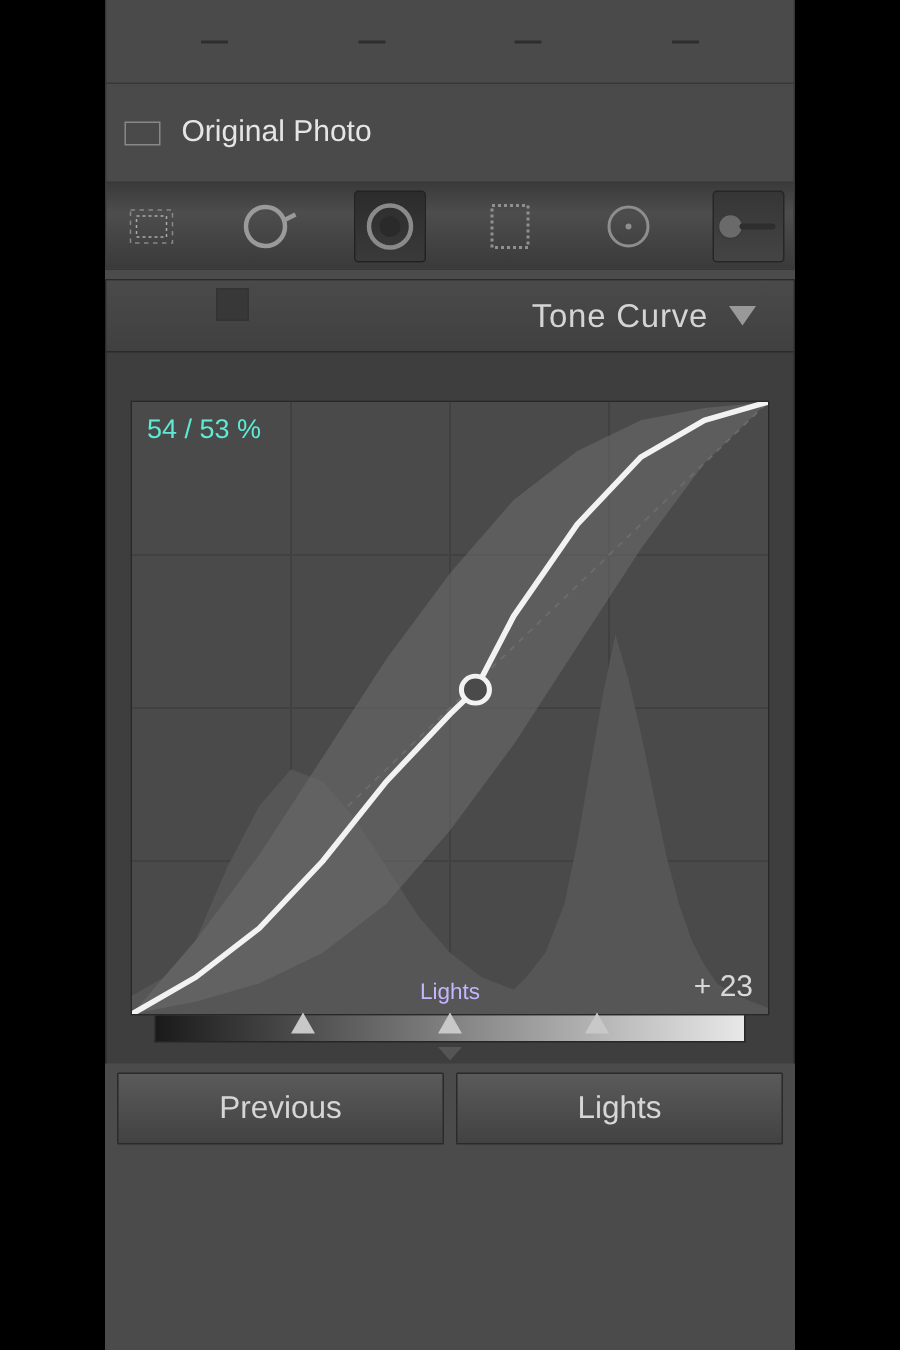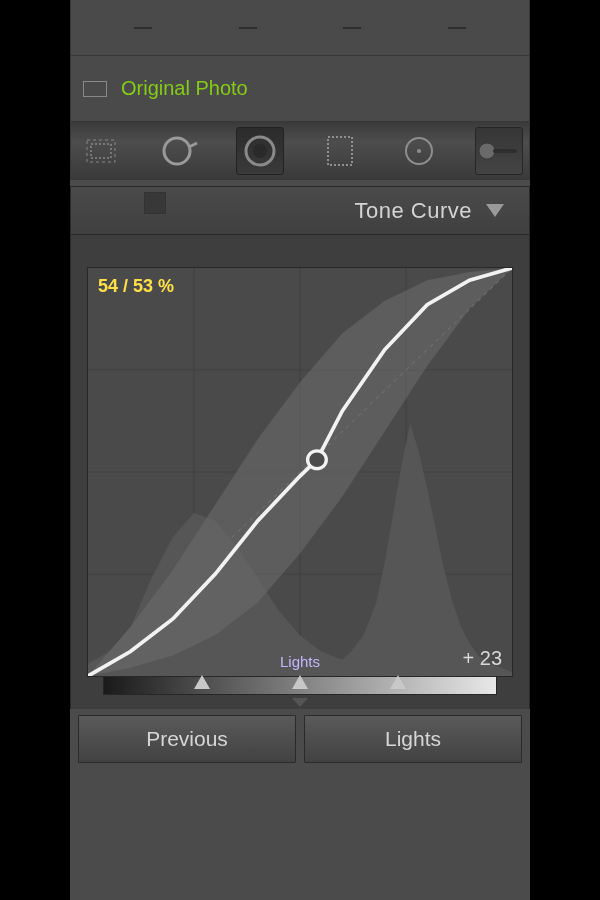--- a/index.html
+++ b/index.html
@@ -7,42 +7,42 @@
   body{background:#000;color:#c8c8c8}
 
   .panel-wrap{position:absolute;left:70px;top:0;width:460px;height:900px;background:#4b4b4b}
 
   
   .top-strip{height:56px;border:1px solid #383838;border-top:0;background:#4a4a4a;display:flex;align-items:center;justify-content:space-around;padding:0 20px}
   .dash{width:18px;height:2px;background:#2e2e2e}
 
   .orig-strip{height:66px;border:1px solid #383838;border-top:0;background:#4a4a4a;display:flex;align-items:center;gap:14px;padding:0 12px}
   .orig-chk{width:24px;height:16px;border:1px solid #888}
-  .orig-label{font-size:20px;color:#84cc16}
+  .orig-label{font-size:20px;color:#e5e5e5}
 
   
   .tool-row{height:58px;border:1px solid #383838;border-top:0;background:linear-gradient(#3a3a3a,#4d4d4d 35%,#3a3a3a);display:flex;align-items:center;justify-content:space-between;padding:0 6px}
   .tool{width:48px;height:48px;display:flex;align-items:center;justify-content:center;position:relative}
   .tool svg{display:block}
   .tool.active{background:linear-gradient(#2c2c2c,#3a3a3a);border:1px solid #222;border-radius:3px}
   .tool.brush{background:linear-gradient(#363636,#444);border:1px solid #262626;border-radius:3px}
 
   
   .main-panel{margin-top:6px;background:#3e3e3e;border:1px solid #2a2a2a;border-bottom:0}
   .panel-head{height:48px;display:flex;align-items:center;justify-content:flex-end;gap:14px;padding:0 19px;background:linear-gradient(#4a4a4a,#404040);border-bottom:1px solid #2a2a2a}
   .eye-btn{width:22px;height:22px;border:1px solid #333;background:#383838;position:absolute;left:74px;top:192px}
   .panel-title{font-size:22px;color:#d4d4d4;letter-spacing:0.5px}
   .disclose{width:0;height:0;border-left:9px solid transparent;border-right:9px solid transparent;border-top:13px solid #999;margin-right:6px}
 
   .curve-box{position:relative;margin:14px 16px 0 16px}
   .target-icon{position:absolute;left:2px;top:2px}
   .target-icon svg{display:block}
 
   .curve-graph{position:relative;margin-top:32px;height:410px;border:1px solid #282828;background:#4a4a4a}
-  .readout{position:absolute;left:10px;top:8px;font-size:18px;font-weight:700;color:#fde047}
+  .readout{position:absolute;left:10px;top:8px;font-size:18px;font-weight:400;color:#5eead4}
   .zone-label{position:absolute;left:50%;bottom:6px;transform:translateX(-50%);font-size:15px;color:#c4b5fd}
   .zone-val{position:absolute;right:10px;bottom:6px;font-size:20px;color:#d8d8d8}
 
   
   .splitter{height:18px;margin:0 16px;background:linear-gradient(90deg,#1a1a1a,#e8e8e8);border:1px solid #262626;border-top:0;position:relative}
   .split-handle{position:absolute;top:-2px;width:0;height:0;border-left:8px solid transparent;border-right:8px solid transparent;border-bottom:14px solid #c8c8c8;transform:translateX(-50%)}
 
   .region-block{margin-top:18px;padding:6px 16px 0 16px}
   .region-title{text-align:center;font-size:18px;color:#c0c0c0;margin-bottom:10px}
   .region-row{display:flex;align-items:center;gap:10px}

